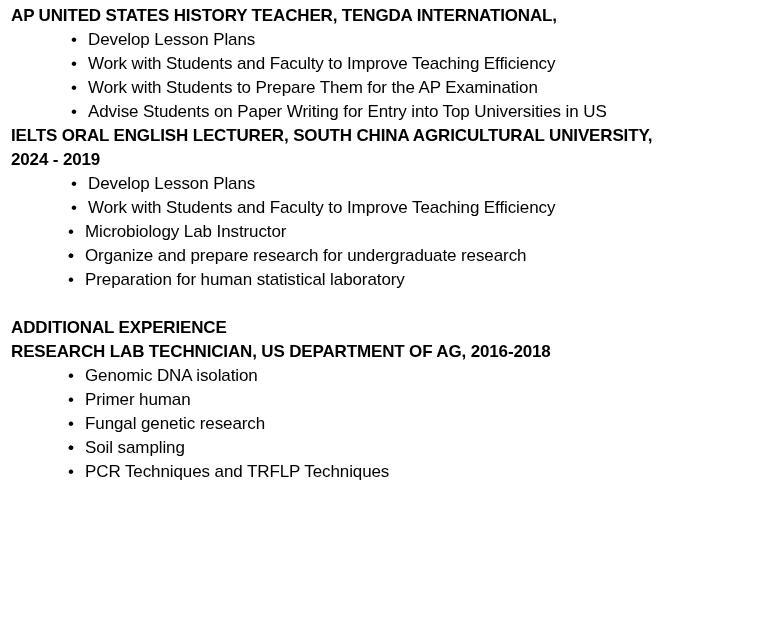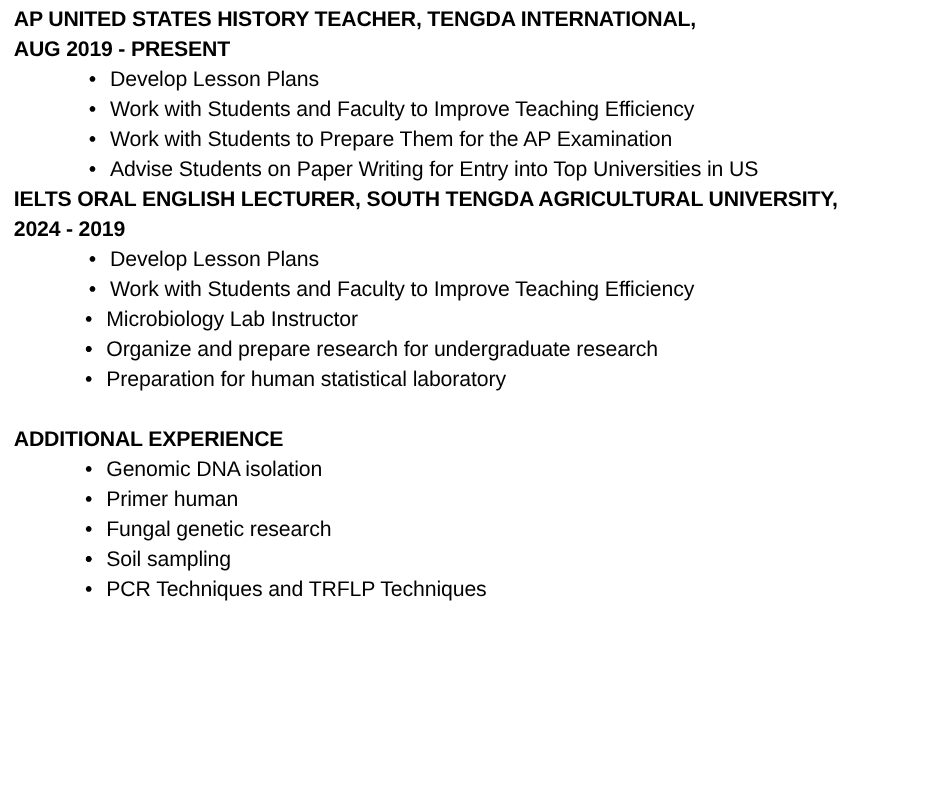--- a/index.html
+++ b/index.html
@@ -66,21 +66,20 @@
 
   .gap { height: 24px; }
 </style>
 </head>
 <body>
 
 <div class="page">
 
   <div>
     <div class="heading">AP UNITED STATES HISTORY TEACHER, TENGDA INTERNATIONAL,</div>
-    <div class="heading">AUG 2019 - PRESENT</div>
     <ul class="bullets indent-a">
       <li class="bullet">
         <span class="dot">•</span>
         <span>Develop Lesson Plans</span>
       </li>
       <li class="bullet">
         <span class="dot">•</span>
         <span>Work with Students and Faculty to Improve Teaching Efficiency</span>
       </li>
       <li class="bullet">
@@ -88,21 +87,21 @@
         <span>Work with Students to Prepare Them for the AP Examination</span>
       </li>
       <li class="bullet">
         <span class="dot">•</span>
         <span>Advise Students on Paper Writing for Entry into Top Universities in US</span>
       </li>
     </ul>
   </div>
 
   <div>
-    <div class="heading">IELTS ORAL ENGLISH LECTURER, SOUTH TENGDA AGRICULTURAL UNIVERSITY,</div>
+    <div class="heading">IELTS ORAL ENGLISH LECTURER, SOUTH CHINA AGRICULTURAL UNIVERSITY,</div>
     <div class="heading">2024 - 2019</div>
     <ul class="bullets indent-a">
       <li class="bullet">
         <span class="dot">•</span>
         <span>Develop Lesson Plans</span>
       </li>
       <li class="bullet">
         <span class="dot">•</span>
         <span>Work with Students and Faculty to Improve Teaching Efficiency</span>
       </li>
@@ -126,20 +125,21 @@
         <span class="dot">•</span>
         <span>Preparation for human statistical laboratory</span>
       </li>
     </ul>
   </div>
 
   <div class="gap"></div>
 
   <div>
     <div class="heading">ADDITIONAL EXPERIENCE</div>
+    <div class="heading">RESEARCH LAB TECHNICIAN, US DEPARTMENT OF AG, 2016-2018</div>
     <ul class="bullets indent-b">
       <li class="bullet">
         <span class="dot">•</span>
         <span>Genomic DNA isolation</span>
       </li>
       <li class="bullet">
         <span class="dot">•</span>
         <span>Primer human</span>
       </li>
       <li class="bullet">

